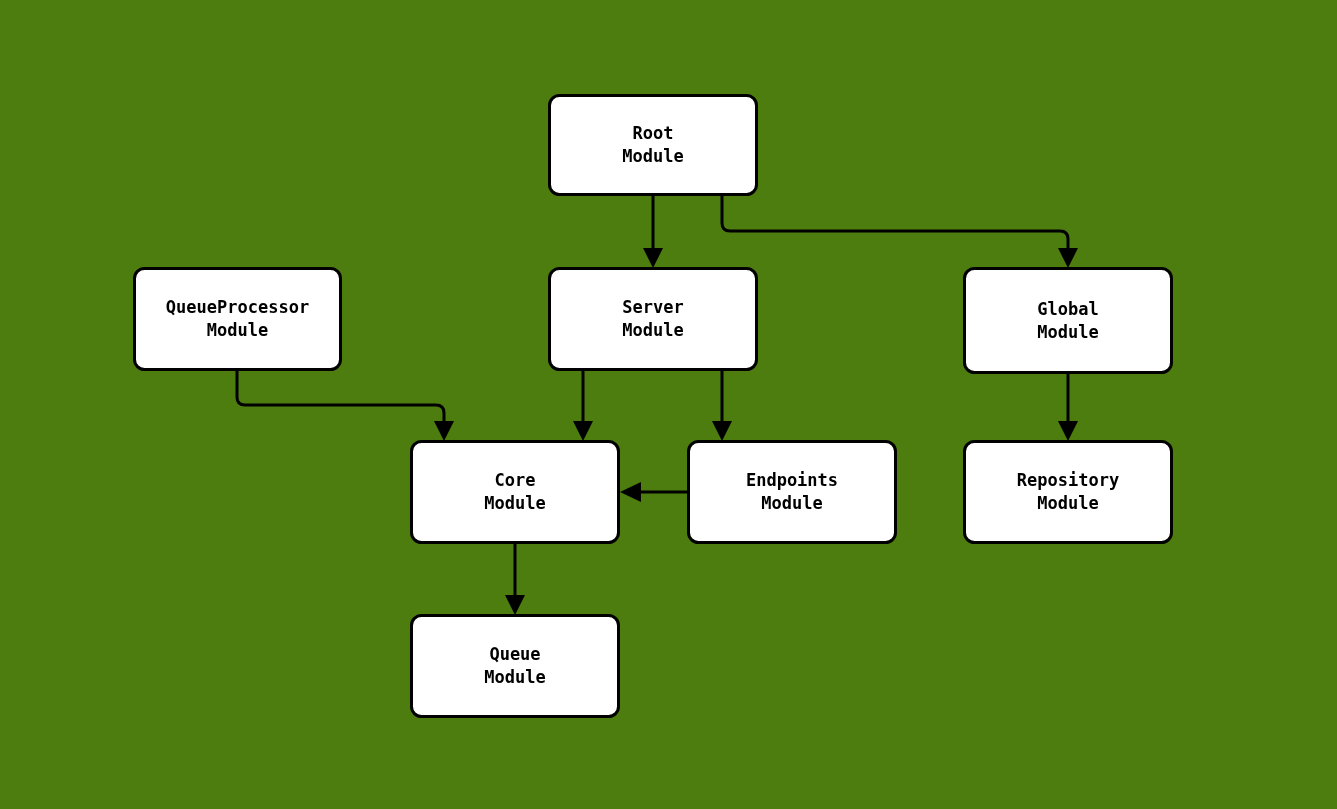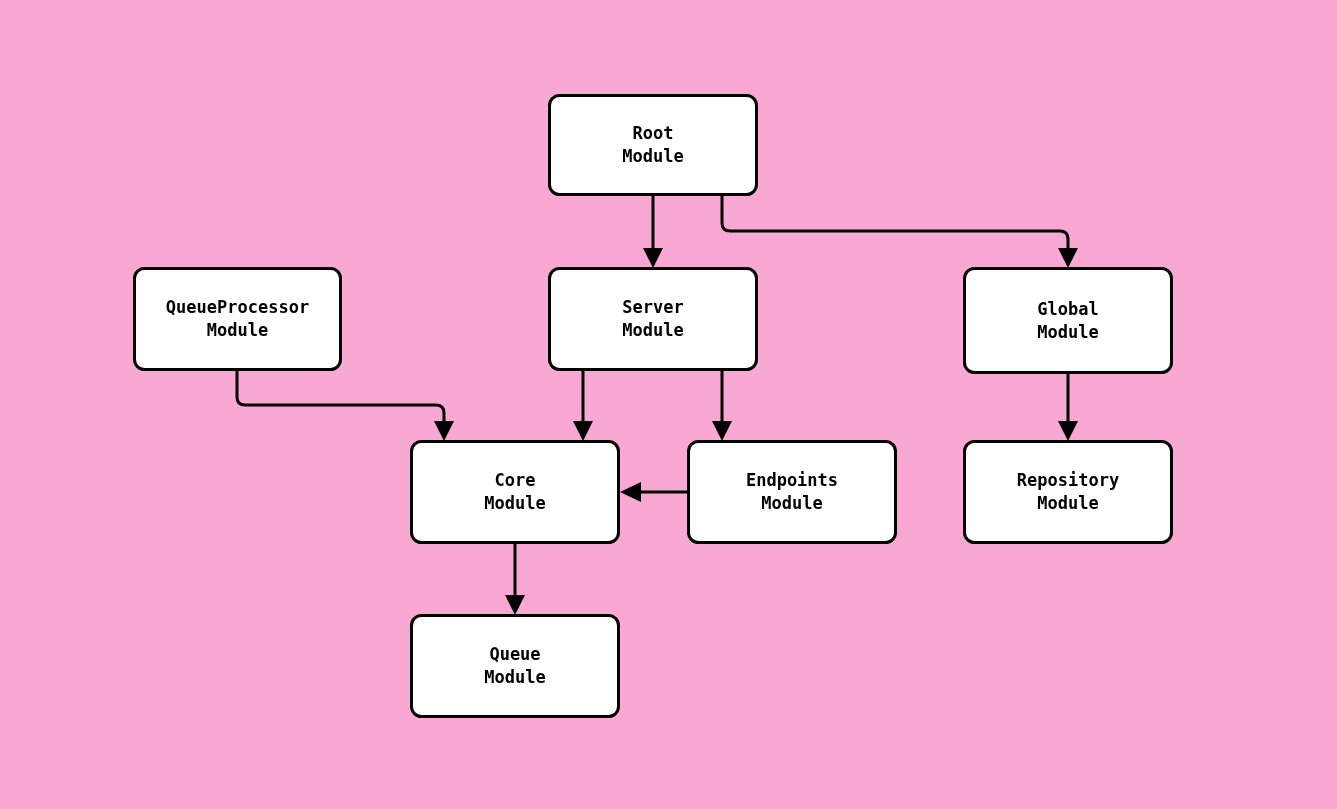--- a/index.html
+++ b/index.html
@@ -10,21 +10,21 @@
   body {
     width: 1337px;
     height: 809px;
     font-family: "DejaVu Sans Mono", "Liberation Mono", monospace;
     overflow: hidden;
   }
   #diagram-root {
     position: relative;
     width: 1337px;
     height: 809px;
-    background: #f9a8d4;
+    background: #4d7c0f;
   }
   #diagram-svg {
     position: absolute;
     top: 0;
     left: 0;
     width: 1337px;
     height: 809px;
     display: block;
   }
   .node-rect {

